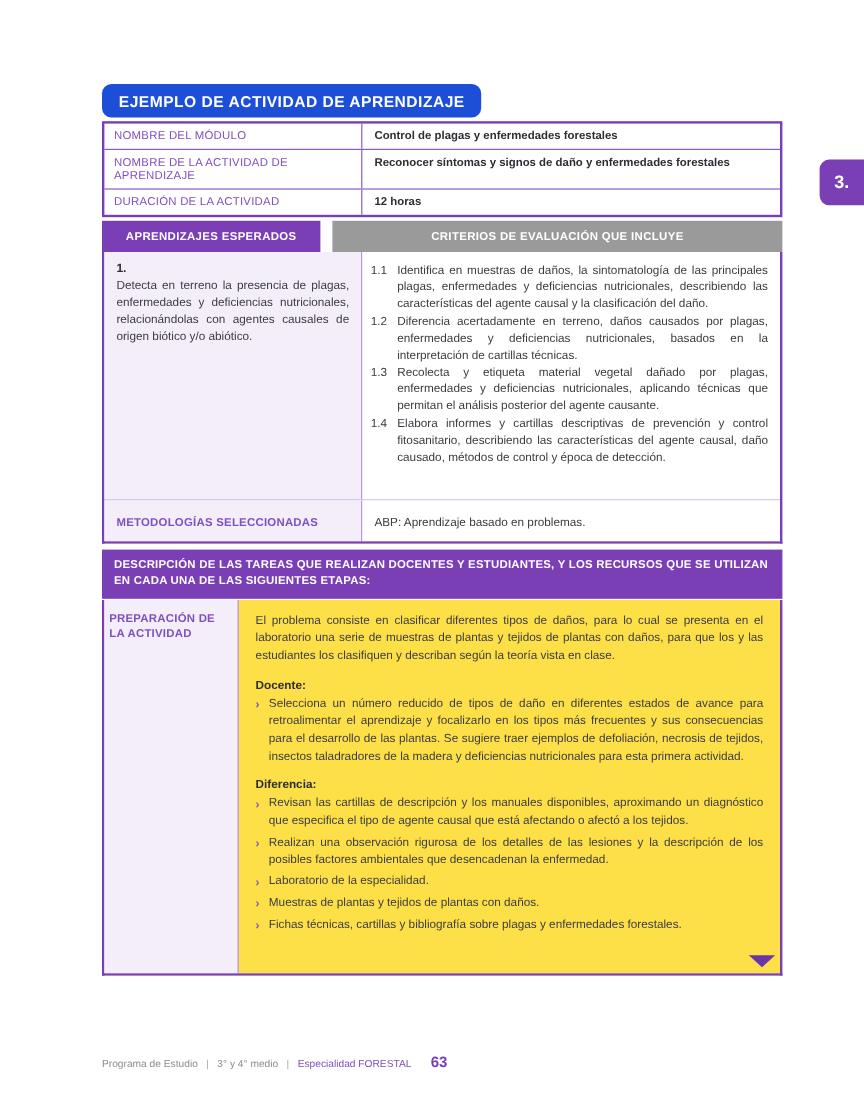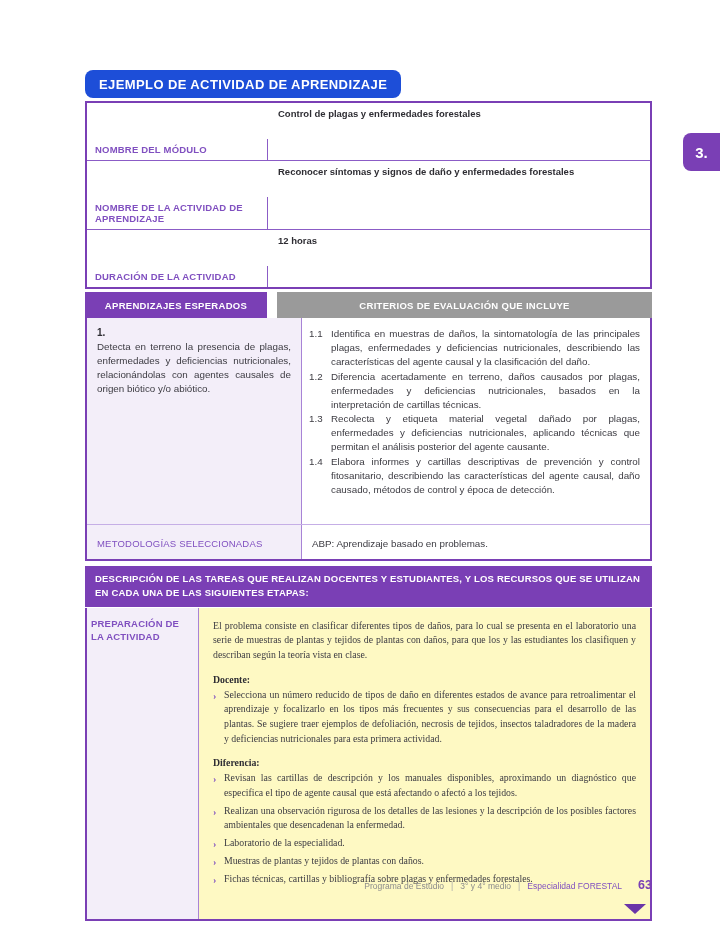--- a/index.html
+++ b/index.html
@@ -14,22 +14,22 @@
     display:inline-block; background:#1d4ed8; color:#fff;
     font-size:13px; font-weight:bold; letter-spacing:0.4px;
     padding:7px 14px 6px 14px; border-radius:8px; margin-bottom:3px;
   }
 
   
   .info-table { border:2px solid #7a3fb5; }
   .info-row { display:flex; border-bottom:1px solid #8b5cc6; }
   .info-row:last-child { border-bottom:none; }
   .info-label {
-    width:181px; padding:5px 8px; color:#8050c0; font-size:9.5px; font-weight:bold;
-    border-right:1px solid #8b5cc6; letter-spacing:0.2px;margin-top:36px;
+    width:215px; padding:5px 8px; color:#8050c0; font-size:9.5px; font-weight:normal;
+    border-right:1px solid #8b5cc6; letter-spacing:0.2px;
   }
   .info-value { flex:1; padding:5px 10px; color:#2e2d33; font-size:9.5px; font-weight:bold; }
 
   
   .col-headers { display:flex; gap:10px; margin-top:3px; }
   .col-header {
     color:#fff; font-size:9.5px; font-weight:bold; text-align:center;
     padding:8px 6px 7px 6px; letter-spacing:0.3px;
   }
   .col-header.purple { width:182px; background:#7a3fb5; }
@@ -41,39 +41,39 @@
   .learning-row.top { border-bottom:1px solid #c5aee6; min-height:207px; }
   .cell-left {
     width:215px; background:#f3eef9; border-right:1px solid #a883d6; padding:9px 10px;
   }
   .cell-right { flex:1; background:#fff; padding:9px 10px 9px 7px; }
   .ap-num { font-size:10px; font-weight:bold; color:#2e2d33; margin-bottom:2px; }
   .ap-text { font-size:9.8px; color:#3c3b42; line-height:1.42; text-align:justify; }
   .crit-item { display:flex; margin-bottom:1px; }
   .crit-num { width:22px; flex:none; font-size:9.8px; color:#3c3b42; line-height:1.42; }
   .crit-text { flex:1; font-size:9.8px; color:#3c3b42; line-height:1.42; text-align:justify; }
-  .met-label { font-size:9.5px; font-weight:normal; color:#8050c0; letter-spacing:0.2px; }
+  .met-label { font-size:9.5px; font-weight:bold; color:#8050c0; letter-spacing:0.2px; }
   .met-value { font-size:9.8px; color:#3c3b42; }
   .learning-row.met .cell-left { padding:8px 10px; }
   .learning-row.met .cell-right { padding:8px 10px; }
 
   
   .banner {
     margin-top:5px; background:#7a3fb5; color:#fff; font-size:9.5px; font-weight:bold;
     line-height:1.5; padding:6px 10px; letter-spacing:0.2px;
   }
 
   
   .prep-section { border:2px solid #7a3fb5; border-top:none; display:flex; min-height:313px; position:relative; margin-top:1px; }
   .prep-left {
     width:112px; flex:none; background:#f3eef9; border-right:1px solid #a883d6;
     padding:9px 4px; color:#8050c0; font-size:9.5px; font-weight:bold; line-height:1.45;
     letter-spacing:0.2px;
   }
-  .prep-right { flex:1; background:#fef9c3; padding:11px 14px 10px 14px;font-family:Liberation Serif, serif; }
+  .prep-right { flex:1; background:#fde047; padding:11px 14px 10px 14px; }
   .para { font-size:9.8px; color:#3c3b42; line-height:1.5; text-align:justify; }
   .group-heading { font-size:9.8px; font-weight:bold; color:#2e2d33; margin-top:11px; margin-bottom:3px; }
   .bullet { display:flex; margin-bottom:3px; }
   .bullet-marker { width:11px; flex:none; color:#8050c0; font-size:10px; font-weight:bold; line-height:1.5; }
   .bullet-text { flex:1; font-size:9.8px; color:#3c3b42; line-height:1.5; text-align:justify; }
   .bullet.plain .bullet-text { text-align:left; }
 
   .continue-arrow {
     position:absolute; right:4px; bottom:5px; width:0; height:0;
     border-left:11px solid transparent; border-right:11px solid transparent;
@@ -84,21 +84,21 @@
   .side-tab {
     position:absolute; top:133px; right:0; width:37px; height:38px;
     background:#7a3fb5; border-radius:8px 0 0 8px; color:#fff;
     display:flex; align-items:center; justify-content:center;
     font-size:15px; font-weight:bold;
   }
 
   
   .footer {
     position:absolute; left:85px; top:878px; width:567px;
-    display:flex; justify-content:flex-end; align-items:baseline;
+    display:flex; justify-content:flex-start; align-items:baseline;
     font-size:8.5px; color:#8c8c8c;
   }
   .footer .sep { margin:0 7px; color:#aaa; }
   .footer .purple-text { color:#8050c0; }
   .footer .page-num { color:#7a3fb5; font-size:12.5px; font-weight:bold; margin-left:16px; }
 </style>
 </head>
 <body>
 
 <div class="page">

